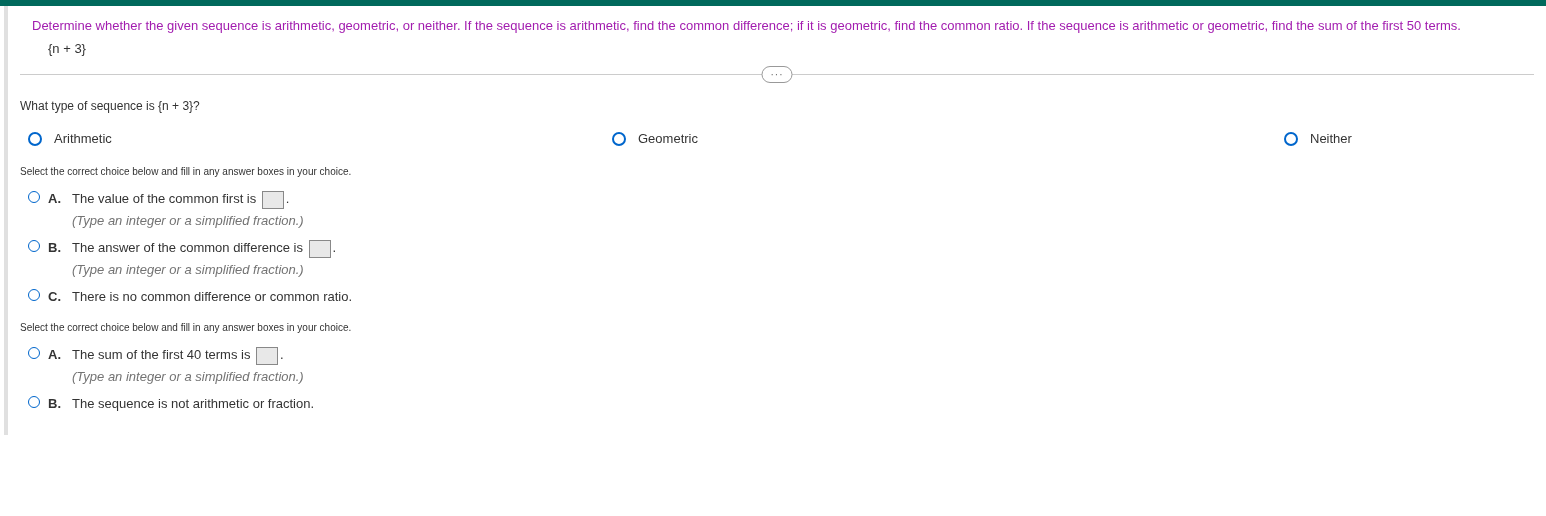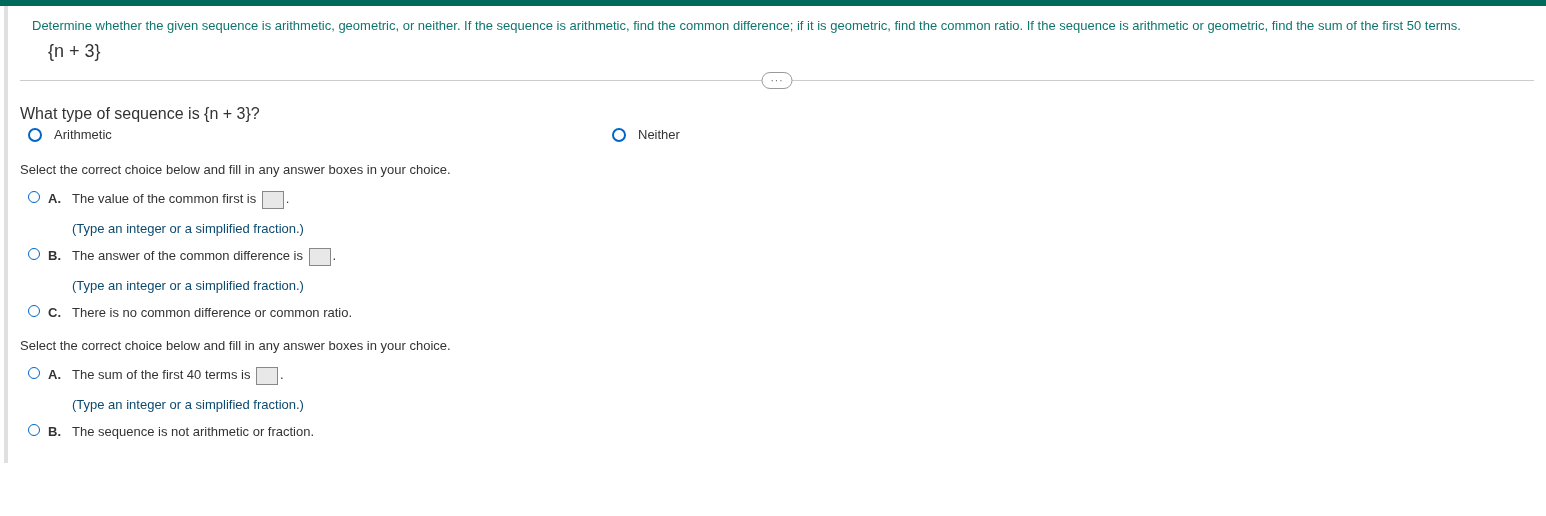--- a/index.html
+++ b/index.html
@@ -1,37 +1,37 @@
 <!DOCTYPE html>
 <html><head>
   <meta charset="utf-8">
   <style>
     * { box-sizing: border-box; margin: 0; padding: 0; }
     body { font-family: Arial, sans-serif; font-size: 13px; color: #333; background: #fff; }
     .top-bar { height: 6px; background: #00695c; width: 100%; }
     .content { padding: 12px 12px 12px 12px; border-left: 4px solid #e0e0e0; margin-left: 4px; }
-    .question-text { font-size: 13px; color: #0f766e; margin-bottom: 8px; padding-left: 12px; }
-    .sequence-display { padding-left: 28px; margin-bottom: 16px; font-size: 18px; }
+    .question-text { font-size: 13px; color: #a21caf; margin-bottom: 8px; padding-left: 12px; }
+    .sequence-display { padding-left: 28px; margin-bottom: 16px; font-size: 13px; }
     .divider-area { position: relative; height: 1px; background: #ccc; margin: 18px 0 24px 0; }
     .divider-button { position: absolute; left: 50%; top: -8px; transform: translateX(-50%); background: #fff; border: 1px solid #999; border-radius: 10px; padding: 2px 8px; font-size: 10px; color: #666; cursor: pointer; letter-spacing: 1px; }
-    .sub-question { margin-bottom: 4px; font-size: 16px; }
+    .sub-question { margin-bottom: 18px; font-size: 12px; }
     .radio-row { display: flex; margin-bottom: 20px; gap: 32px; }
     .radio-option { display: flex; align-items: center; gap: 12px; }
     .radio-option.col1 { width: 560px; padding-left: 8px; }
     .radio-option.col2 { width: 640px; }
     .radio-option.col3 { }
     .radio-circle { width: 14px; height: 14px; border: 2px solid #0066cc; border-radius: 50%; flex-shrink: 0; cursor: pointer; background: #fff; }
     .radio-circle.small { width: 12px; height: 12px; border-width: 1.5px; }
-    .instruction { font-size: 13px; margin-bottom: 14px; }
+    .instruction { font-size: 10px; margin-bottom: 14px; }
     .choice-row { display: flex; align-items: flex-start; margin-bottom: 12px; padding-left: 8px; }
     .choice-label { font-weight: bold; margin-left: 8px; margin-right: 6px; width: 18px; flex-shrink: 0; }
     .choice-body { flex: 1; }
     .choice-text { display: inline; }
     .input-box { display: inline-block; width: 22px; height: 18px; border: 1px solid #888; background: #e8e8e8; vertical-align: middle; margin: 0 2px; }
-    .hint { color: #0c4a6e; font-size: 13px; margin-top: 12px; }
+    .hint { color: #737373; font-size: 13px; margin-top: 4px; font-style: italic; }
   </style>
 </head>
 <body>
 
 <div class="top-bar"></div>
 
 <div class="content">
 
   <div class="question-text">Determine whether the given sequence is arithmetic, geometric, or neither. If the sequence is arithmetic, find the common difference; if it is geometric, find the common ratio. If the sequence is arithmetic or geometric, find the sum of the first 50 terms.</div>
   <div class="sequence-display">{n + 3}</div>
@@ -39,20 +39,24 @@
   <div class="divider-area">
     <button class="divider-button">···</button>
   </div>
 
   <div class="sub-question">What type of sequence is {n + 3}?</div>
 
   <div class="radio-row">
     <div class="radio-option col1">
       <span class="radio-circle"></span>
       <span>Arithmetic</span>
+    </div>
+    <div class="radio-option col2">
+      <span class="radio-circle"></span>
+      <span>Geometric</span>
     </div>
     <div class="radio-option col3">
       <span class="radio-circle"></span>
       <span>Neither</span>
     </div>
   </div>
 
   <div class="instruction">Select the correct choice below and fill in any answer boxes in your choice.</div>
 
   <div class="choice-row">

